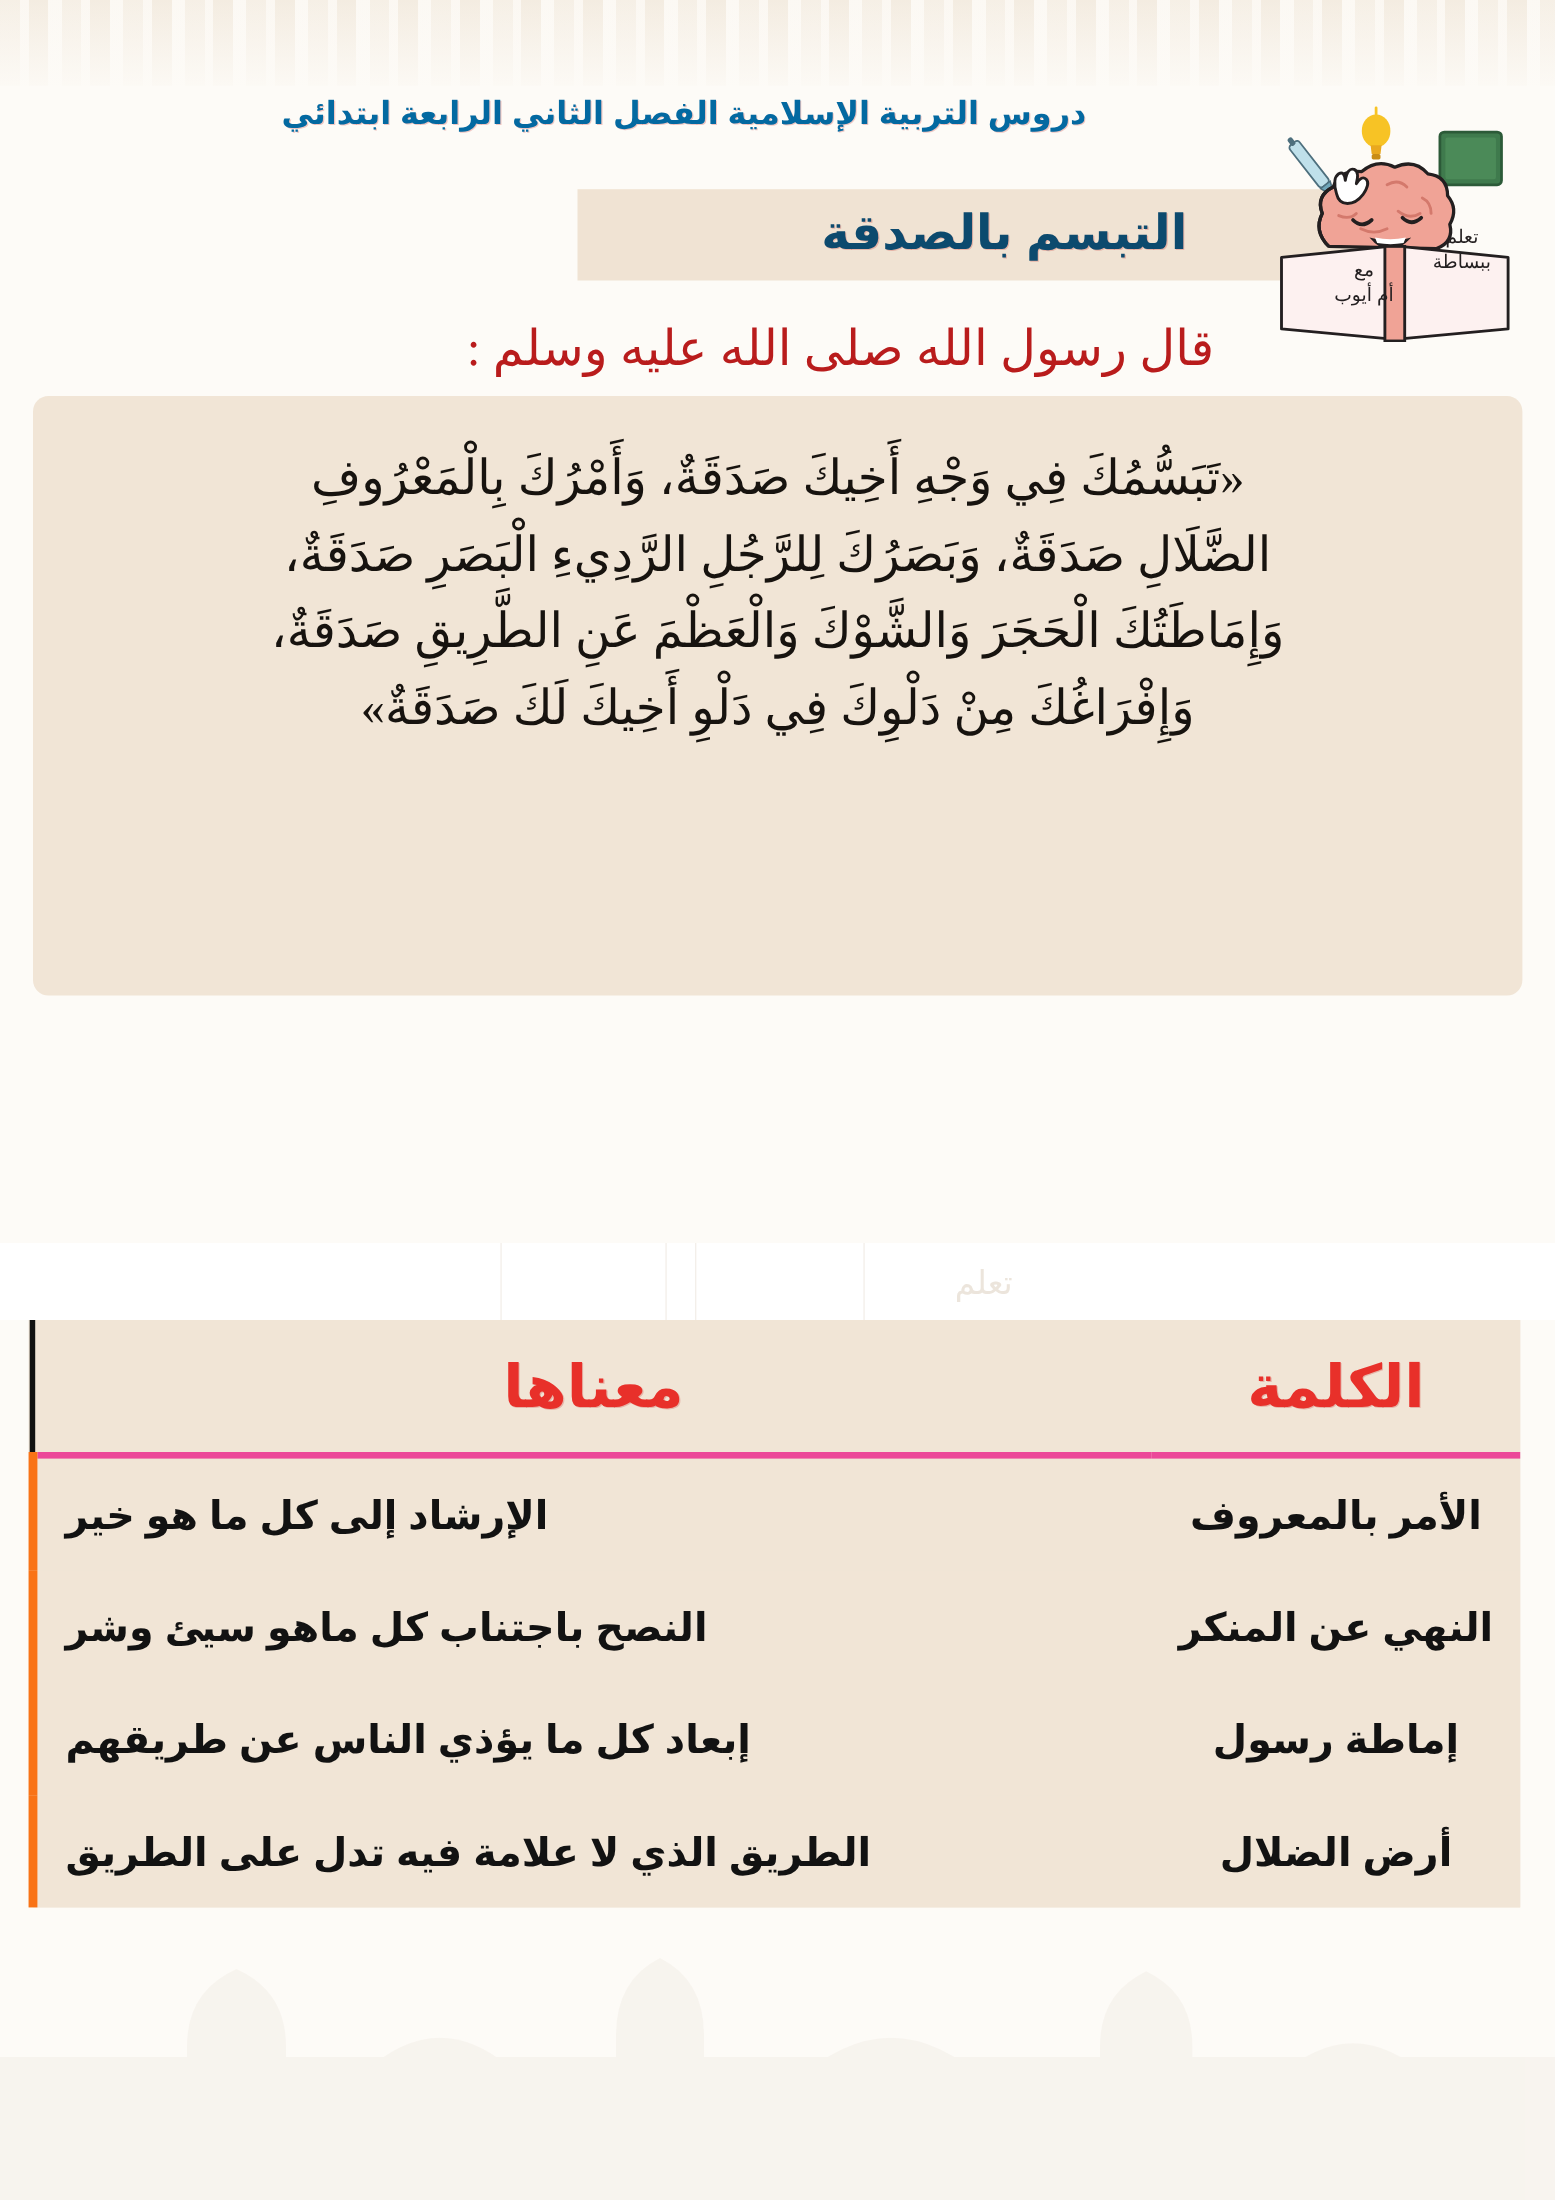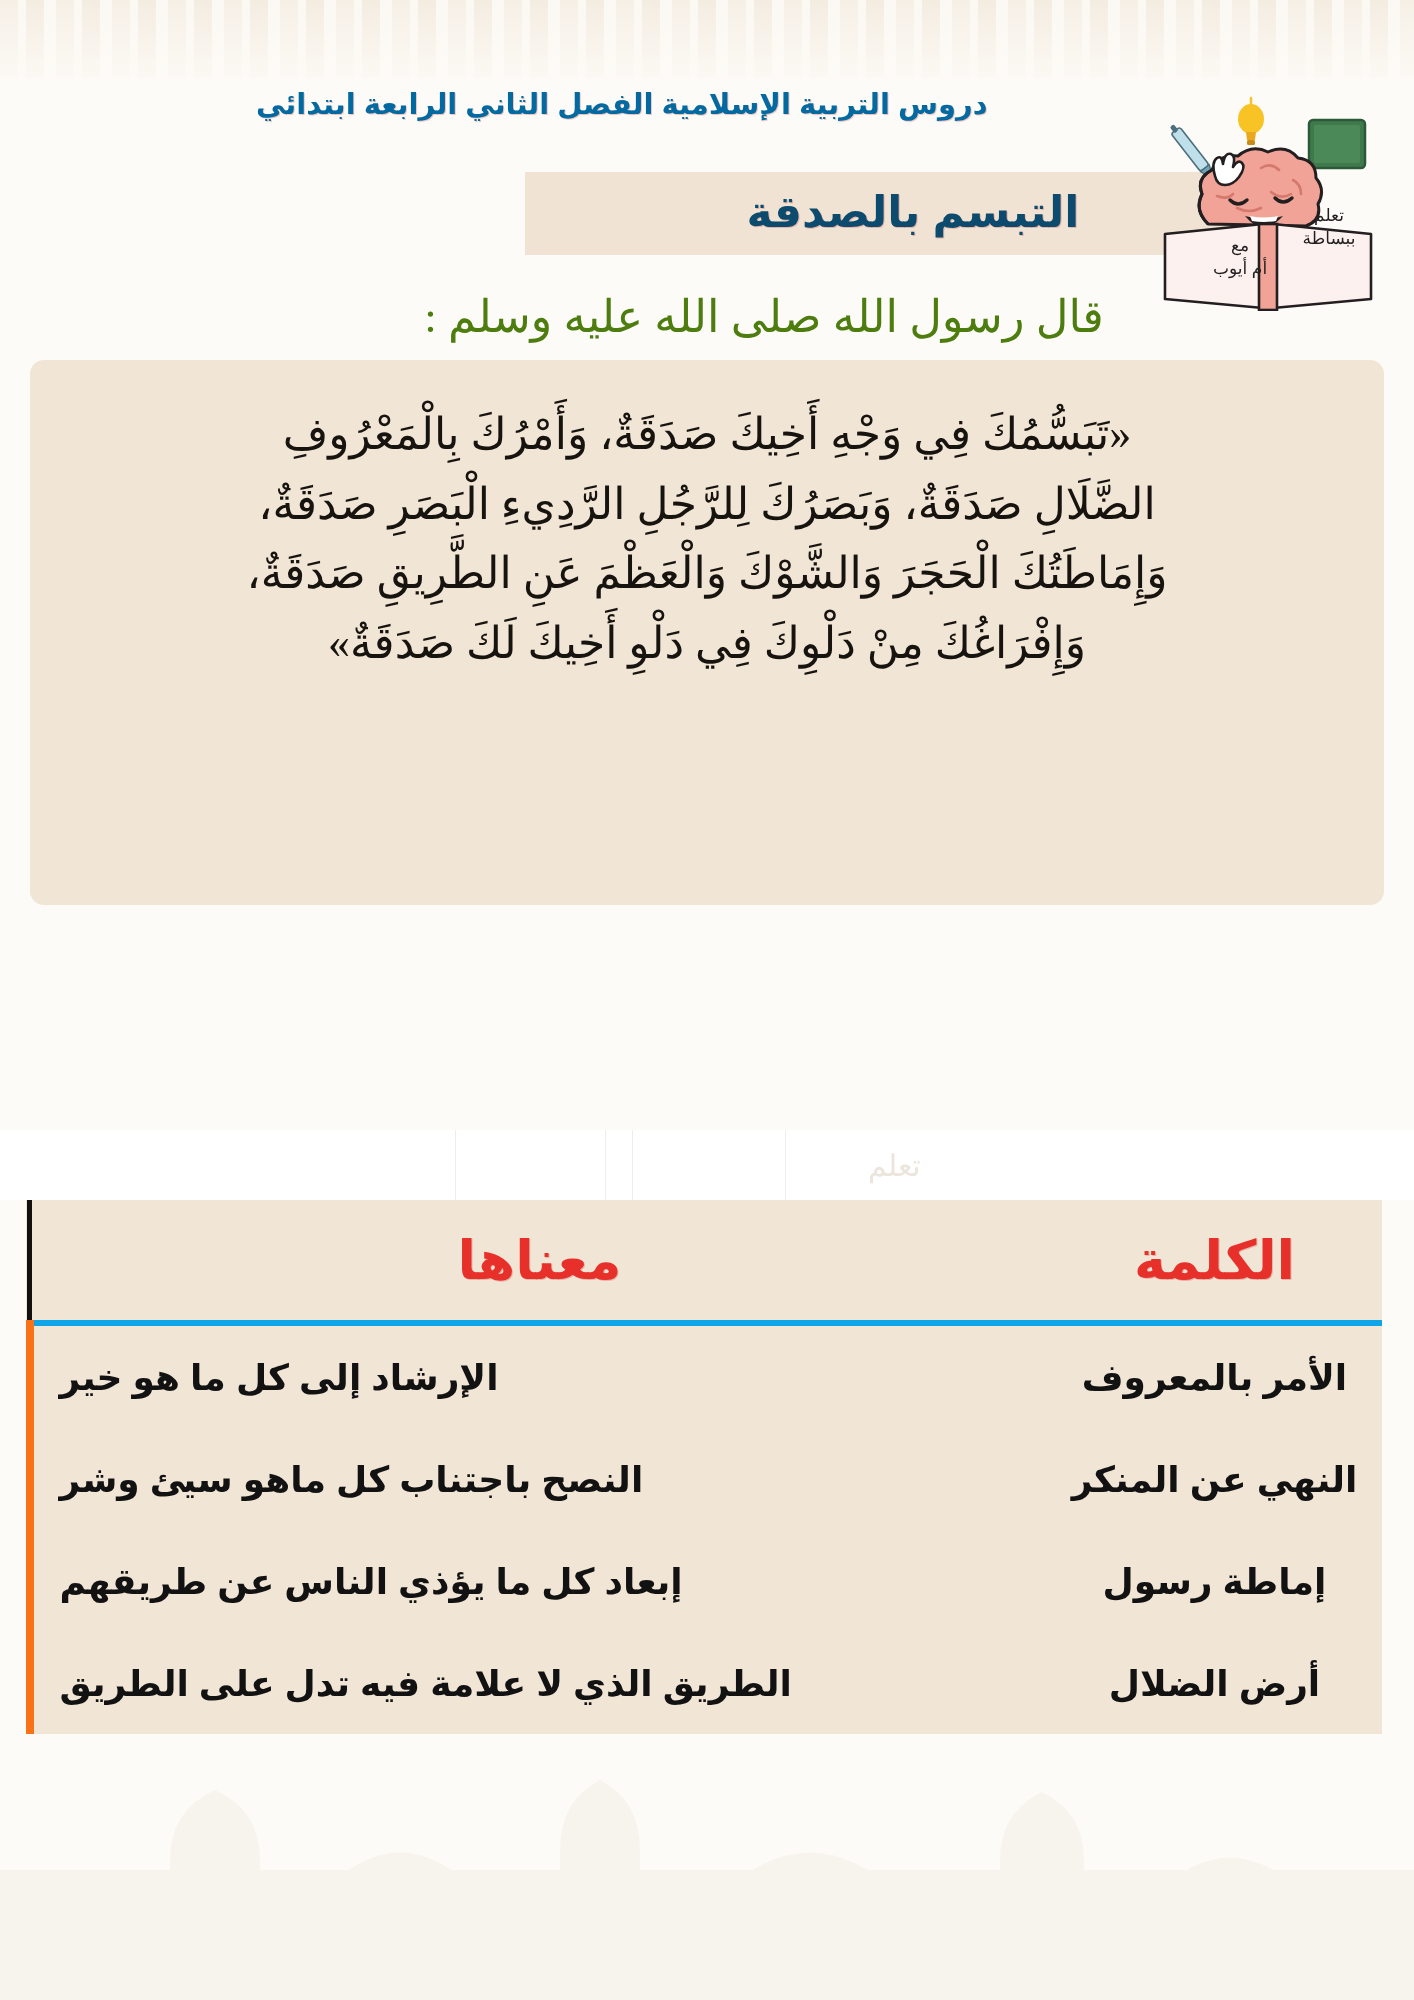--- a/index.html
+++ b/index.html
@@ -115,21 +115,21 @@
   }
 
   
   .hadith-intro {
     position: absolute;
     top: 290px;
     right: 120px;
     width: 1060px;
     text-align: center;
     font-size: 45px;
-    color: #4d7c0f;
+    color: #b91c1c;
     direction: rtl;
     font-family: "Liberation Serif", "DejaVu Serif", serif;
   }
 
   
   .hadith-box {
     position: absolute;
     top: 360px;
     right: 30px;
     width: 1354px;
@@ -164,21 +164,21 @@
   .vocab-table td {
     background: #f1e5d6;
     padding: 0;
     vertical-align: middle;
   }
   .col-word   { width: 335px; }
   .col-mean   { width: 1015px; }
 
   .vocab-table thead th {
     height: 120px;
-    border-bottom: 6px solid #0ea5e9;
+    border-bottom: 6px solid #ec4899;
     font-family: "Liberation Sans", "DejaVu Sans", sans-serif;
     font-weight: bold;
     font-size: 54px;
     color: #e8302a;
     text-align: center;
     text-shadow: 1px 1px 0 rgba(200,40,35,.25);
   }
   .vocab-table thead th.col-mean {
     border-left: 5px solid #111;
   }

